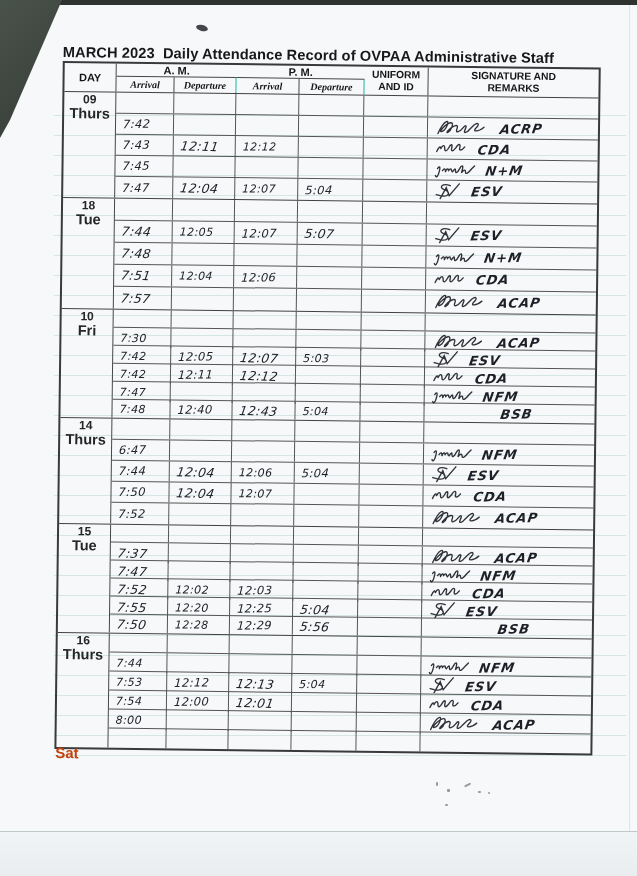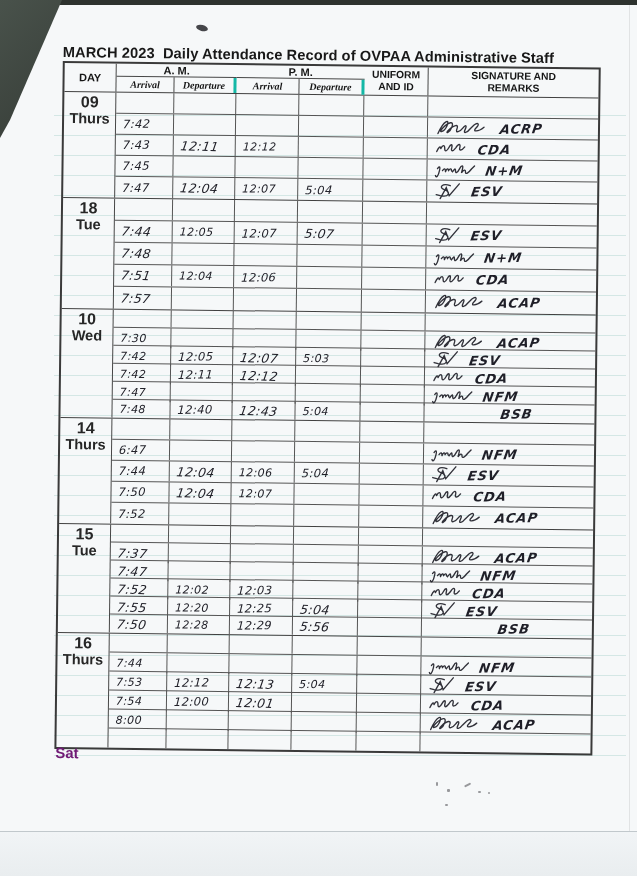--- a/index.html
+++ b/index.html
@@ -37,50 +37,50 @@
   
   .hdr{display:flex;height:29px;border-bottom:1px solid #414141;font-weight:bold;color:#161616;}
   .hcell{border-right:1px solid #474747;display:flex;align-items:center;justify-content:center;text-align:center;}
   .h-day{width:52px;font-size:11px;}
   .h-group{display:flex;flex-direction:column;}
   .h-group-top{height:13px;border-bottom:1px solid #474747;display:flex;align-items:center;justify-content:center;font-size:11px;}
   .h-group-bottom{flex:1;display:flex;}
   .h-sub{border-right:1px solid #474747;display:flex;align-items:center;justify-content:center;
     font-family:"Liberation Serif",serif;font-style:italic;font-weight:bold;font-size:10px;}
   .h-sub:last-child{border-right:none;}
-  .h-group .h-sub:last-child{border-right:3px solid #14b8a6;}
+  .h-group .h-sub:last-child{border-right:1px solid #14b8a6;}
   .h-two{flex-direction:column;font-size:10.3px;line-height:1.15;justify-content:center;}
   .h-sig{width:170px;border-right:none;}
 
   
   .block{display:flex;border-bottom:1px solid #414141;}
   .block:last-child{border-bottom:none;}
   .day-cell{width:52px;border-right:1px solid #474747;text-align:center;padding-top:1px;color:#262626;}
-  .day-num{font-weight:bold;font-size:16px;line-height:1.12;}
+  .day-num{font-weight:bold;font-size:12px;line-height:1.12;}
   .day-name{font-weight:bold;font-size:14.5px;line-height:1.1;}
   .rows{flex:1;display:flex;flex-direction:column;}
   .trow{display:grid;grid-template-columns:58px 62px 63px 65px 64px 170px;border-bottom:1px solid #555;}
   .trow:last-child{border-bottom:none;}
   .tcell{border-right:1px solid #555;overflow:visible;position:relative;padding-left:7px;display:flex;align-items:center;}
   .tcell:last-child{border-right:none;}
 
   
   .hw{font-family:"DejaVu Sans",sans-serif;font-style:italic;font-size:11.5px;color:#22222a;
     display:inline-block;letter-spacing:.4px;}
   .hw.j0{transform:rotate(-1.6deg) skewX(-4deg);}
   .hw.j1{transform:rotate(.8deg) skewX(-7deg);font-size:12.5px;}
   .hw.j2{transform:rotate(-.6deg) skewX(-2deg);font-size:11px;}
   .sig-cell{padding-left:6px;}
   .scrib{flex:0 0 auto;margin-right:10px;}
   .scrib svg{overflow:visible;display:block;}
   .initials{font-family:"DejaVu Sans",sans-serif;font-style:italic;font-weight:bold;font-size:13px;
     color:#1f1f28;display:inline-block;transform:skewX(-10deg) rotate(-2deg);letter-spacing:1px;}
   .initials.noscrib{margin-left:70px;}
 
-  .footer-day{position:absolute;left:1px;top:700px;font-weight:bold;font-size:15px;color:#701a75;}
+  .footer-day{position:absolute;left:1px;top:700px;font-weight:bold;font-size:15px;color:#c2410c;}
 </style>
 </head>
 <body>
 
 <div class="scan-top-strip"></div>
 <div class="scan-corner"></div>
 <div class="ruled"></div>
 <div class="page-right-edge"></div>
 <div class="page-bottom-line"></div>
 <div class="bottom-shade"></div>
@@ -306,21 +306,21 @@
                   </svg>
                 </span>
                 <span class="initials">ACAP</span>
               </div>
             </div>
           </div>
         </div>
         <div class="block">
           <div class="day-cell">
             <div class="day-num">10</div>
-            <div class="day-name">Wed</div>
+            <div class="day-name">Fri</div>
           </div>
           <div class="rows">
             <div class="trow" style="height: 18px;">
               <div class="tcell"></div>
               <div class="tcell"></div>
               <div class="tcell"></div>
               <div class="tcell"></div>
               <div class="tcell"></div>
               <div class="tcell sig-cell"></div>
             </div>

